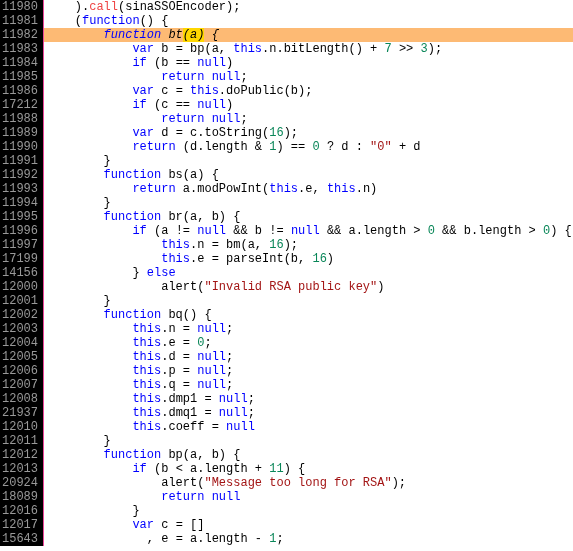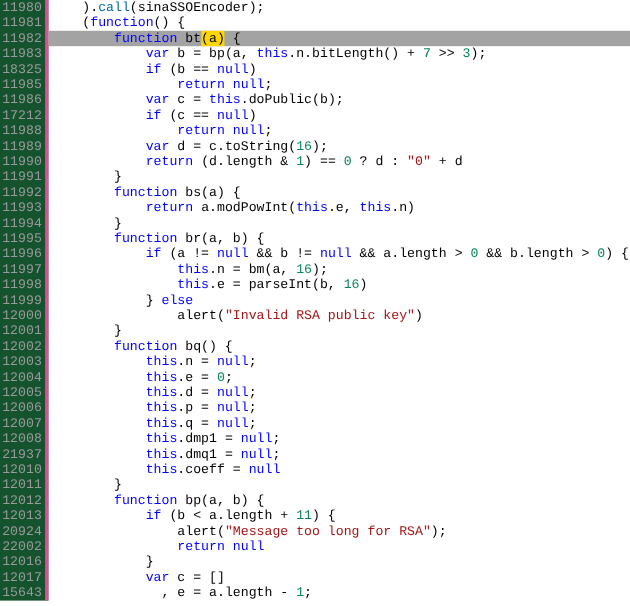--- a/index.html
+++ b/index.html
@@ -9,22 +9,22 @@
   background: #fff;
   overflow: hidden;
   width: 573px;
   height: 551px;
 }
 .editor-container {
   display: flex;
   width: 100%;
 }
 .gutter {
-  background: #14532d;
-  border-right: 3px solid #ec4899;
+  background: #000000;
+  border-right: 1px solid #ec4899;
   text-align: center;
   padding: 0 6px 0 2px;
   color: #999;
   user-select: none;
   flex-shrink: 0;
   width: 44px;
 }
 .gutter div {
   height: 14px;
   line-height: 14px;
@@ -33,73 +33,74 @@
   flex: 1;
   white-space: pre;
   line-height: 14px;
 }
 .code-line {
   height: 14px;
   line-height: 14px;
   padding-left: 2px;
 }
 .hl {
-  background: #a3a3a3;
+  background: #fdba74;
+  font-style: italic;
 }
 .hl-sel {
   background: #ffd700;
 }
 
 .k { color: #0000ff; }      
 .v { color: #000; }         
 .s { color: #a31515; }      
 .n { color: #098658; }         
 .f { color: #000; }         
 .o { color: #000; }         
-.c { color: #0369a1; }         
+.c { color: #ef4444; }         
 </style>
 </head>
 <body>
 
 <div class="editor-container">
   <div class="gutter" id="gutter">
       <div>11980</div>
       <div>11981</div>
       <div>11982</div>
       <div>11983</div>
-      <div>18325</div>
+      <div>11984</div>
       <div>11985</div>
       <div>11986</div>
       <div>17212</div>
       <div>11988</div>
       <div>11989</div>
       <div>11990</div>
       <div>11991</div>
       <div>11992</div>
       <div>11993</div>
       <div>11994</div>
       <div>11995</div>
       <div>11996</div>
       <div>11997</div>
-      <div>11998</div>
-      <div>11999</div>
+      <div>17199</div>
+      <div>14156</div>
       <div>12000</div>
       <div>12001</div>
       <div>12002</div>
       <div>12003</div>
       <div>12004</div>
       <div>12005</div>
       <div>12006</div>
       <div>12007</div>
       <div>12008</div>
       <div>21937</div>
       <div>12010</div>
       <div>12011</div>
       <div>12012</div>
       <div>12013</div>
       <div>20924</div>
-      <div>22002</div>
+      <div>18089</div>
       <div>12016</div>
       <div>12017</div>
       <div>15643</div>
     </div>
   <div class="code" id="code"><div class="code-line"><span>    </span><span class="o">).</span><span class="c">call</span><span class="o">(sinaSSOEncoder);</span></div><div class="code-line"><span>    </span><span class="o">(</span><span class="k">function</span><span class="o">() {</span></div><div class="code-line hl"><span>        </span><span class="k">function </span><span class="f">bt</span><span class="o hl-sel">(a)</span><span class="o"> {</span></div><div class="code-line"><span>            </span><span class="k">var </span><span class="v">b = bp(a, </span><span class="k">this</span><span class="v">.n.bitLength() + </span><span class="n">7</span><span class="o"> &gt;&gt; </span><span class="n">3</span><span class="o">);</span></div><div class="code-line"><span>            </span><span class="k">if </span><span class="v">(b == </span><span class="k">null</span><span class="o">)</span></div><div class="code-line"><span>                </span><span class="k">return </span><span class="k">null</span><span class="o">;</span></div><div class="code-line"><span>            </span><span class="k">var </span><span class="v">c = </span><span class="k">this</span><span class="v">.doPublic(b);</span></div><div class="code-line"><span>            </span><span class="k">if </span><span class="v">(c == </span><span class="k">null</span><span class="o">)</span></div><div class="code-line"><span>                </span><span class="k">return </span><span class="k">null</span><span class="o">;</span></div><div class="code-line"><span>            </span><span class="k">var </span><span class="v">d = c.toString(</span><span class="n">16</span><span class="o">);</span></div><div class="code-line"><span>            </span><span class="k">return </span><span class="v">(d.length &amp; </span><span class="n">1</span><span class="o">) == </span><span class="n">0</span><span class="o"> ? d : </span><span class="s">"0"</span><span class="v"> + d</span></div><div class="code-line"><span>        </span><span class="o">}</span></div><div class="code-line"><span>        </span><span class="k">function </span><span class="v">bs(a) {</span></div><div class="code-line"><span>            </span><span class="k">return </span><span class="v">a.modPowInt(</span><span class="k">this</span><span class="v">.e, </span><span class="k">this</span><span class="v">.n)</span></div><div class="code-line"><span>        </span><span class="o">}</span></div><div class="code-line"><span>        </span><span class="k">function </span><span class="v">br(a, b) {</span></div><div class="code-line"><span>            </span><span class="k">if </span><span class="v">(a != </span><span class="k">null</span><span class="v"> &amp;&amp; b != </span><span class="k">null</span><span class="v"> &amp;&amp; a.length &gt; </span><span class="n">0</span><span class="v"> &amp;&amp; b.length &gt; </span><span class="n">0</span><span class="o">) {</span></div><div class="code-line"><span>                </span><span class="k">this</span><span class="v">.n = bm(a, </span><span class="n">16</span><span class="o">);</span></div><div class="code-line"><span>                </span><span class="k">this</span><span class="v">.e = parseInt(b, </span><span class="n">16</span><span class="o">)</span></div><div class="code-line"><span>            </span><span class="o">} </span><span class="k">else</span></div><div class="code-line"><span>                </span><span class="v">alert(</span><span class="s">"Invalid RSA public key"</span><span class="o">)</span></div><div class="code-line"><span>        </span><span class="o">}</span></div><div class="code-line"><span>        </span><span class="k">function </span><span class="v">bq() {</span></div><div class="code-line"><span>            </span><span class="k">this</span><span class="v">.n = </span><span class="k">null</span><span class="o">;</span></div><div class="code-line"><span>            </span><span class="k">this</span><span class="v">.e = </span><span class="n">0</span><span class="o">;</span></div><div class="code-line"><span>            </span><span class="k">this</span><span class="v">.d = </span><span class="k">null</span><span class="o">;</span></div><div class="code-line"><span>            </span><span class="k">this</span><span class="v">.p = </span><span class="k">null</span><span class="o">;</span></div><div class="code-line"><span>            </span><span class="k">this</span><span class="v">.q = </span><span class="k">null</span><span class="o">;</span></div><div class="code-line"><span>            </span><span class="k">this</span><span class="v">.dmp1 = </span><span class="k">null</span><span class="o">;</span></div><div class="code-line"><span>            </span><span class="k">this</span><span class="v">.dmq1 = </span><span class="k">null</span><span class="o">;</span></div><div class="code-line"><span>            </span><span class="k">this</span><span class="v">.coeff = </span><span class="k">null</span></div><div class="code-line"><span>        </span><span class="o">}</span></div><div class="code-line"><span>        </span><span class="k">function </span><span class="v">bp(a, b) {</span></div><div class="code-line"><span>            </span><span class="k">if </span><span class="v">(b &lt; a.length + </span><span class="n">11</span><span class="o">) {</span></div><div class="code-line"><span>                </span><span class="v">alert(</span><span class="s">"Message too long for RSA"</span><span class="o">);</span></div><div class="code-line"><span>                </span><span class="k">return </span><span class="k">null</span></div><div class="code-line"><span>            </span><span class="o">}</span></div><div class="code-line"><span>            </span><span class="k">var </span><span class="v">c = []</span></div><div class="code-line"><span>              </span><span class="v">, e = a.length - </span><span class="n">1</span><span class="o">;</span></div></div>
 </div>
 
 </body></html>

